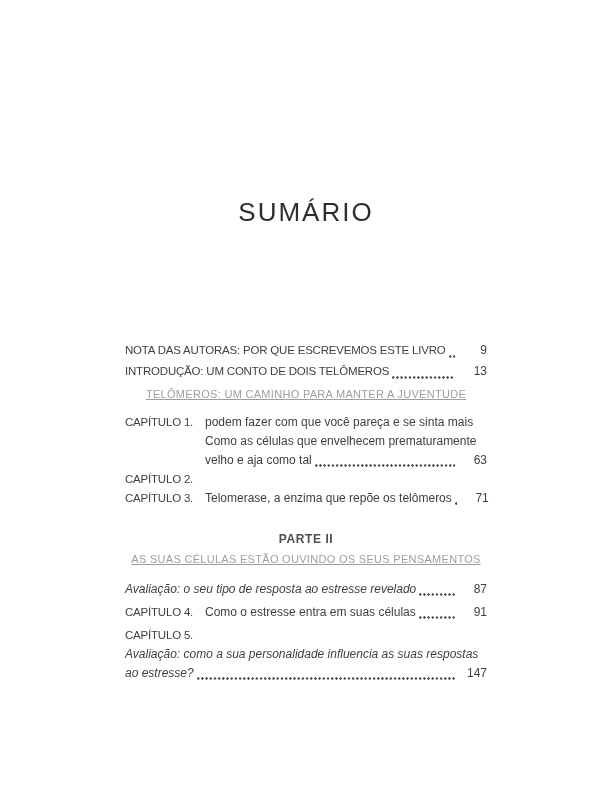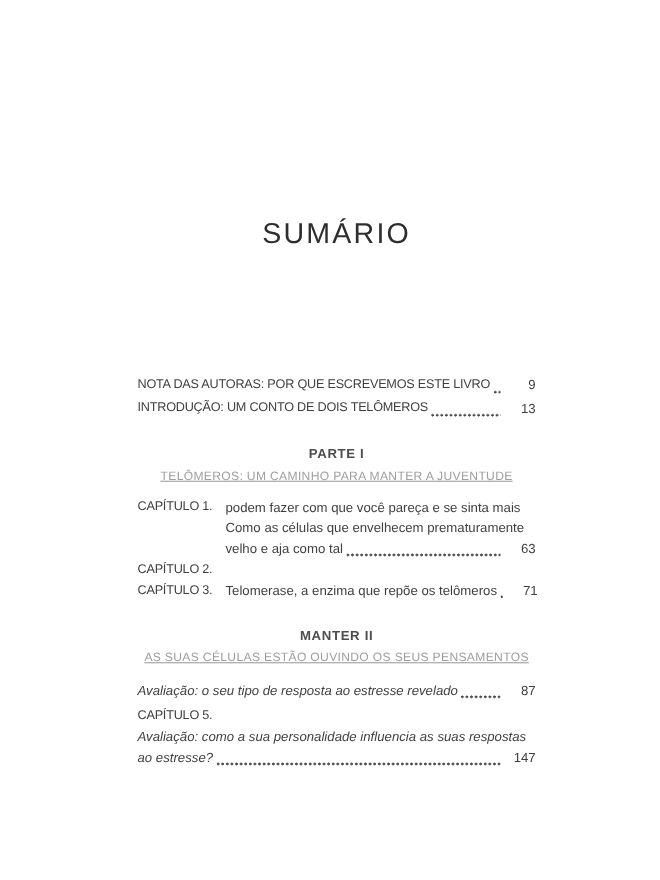--- a/index.html
+++ b/index.html
@@ -113,21 +113,20 @@
         <span class="dots"></span>
         <span class="page-num">9</span>
       </div>
       <div class="fm-row">
         <span class="entry-text">INTRODUÇÃO: UM CONTO DE DOIS TELÔMEROS</span>
         <span class="dots"></span>
         <span class="page-num">13</span>
       </div>
     </div>
 
-    <div class="part-heading p1">PARTE I</div>
     <div class="part-subtitle p1">TELÔMEROS: UM CAMINHO PARA MANTER A JUVENTUDE</div>
 
     <div class="chapters">
 
       <div class="chapter">
         <span class="chapter-label">CAPÍTULO 1.</span>
         <div class="chapter-desc">
           <div class="line">podem fazer com que você pareça e se sinta mais</div>
           <div class="line">Como as células que envelhecem prematuramente</div>
           <div class="line leader-line">
@@ -148,33 +147,43 @@
           <div class="line leader-line">
             <span class="entry-text">Telomerase, a enzima que repõe os telômeros</span>
             <span class="dots"></span>
             <span class="page-num">71</span>
           </div>
         </div>
       </div>
 
     </div>
 
-    <div class="part-heading p2">MANTER II</div>
+    <div class="part-heading p2">PARTE II</div>
     <div class="part-subtitle p2">AS SUAS CÉLULAS ESTÃO OUVINDO OS SEUS PENSAMENTOS</div>
 
     <div class="items">
 
       <div class="assessment">
         <div class="line leader-line">
           <span class="entry-text">Avaliação: o seu tipo de resposta ao estresse revelado</span>
           <span class="dots"></span>
           <span class="page-num">87</span>
         </div>
       </div>
 
+      <div class="chapter mt4">
+        <span class="chapter-label">CAPÍTULO 4.</span>
+        <div class="chapter-desc">
+          <div class="line leader-line">
+            <span class="entry-text">Como o estresse entra em suas células</span>
+            <span class="dots"></span>
+            <span class="page-num">91</span>
+          </div>
+        </div>
+      </div>
 
       <div class="chapter mt4">
         <span class="chapter-label">CAPÍTULO 5.</span>
       </div>
 
       <div class="assessment">
         <div class="line">Avaliação: como a sua personalidade influencia as suas respostas</div>
         <div class="line leader-line">
           <span class="entry-text">ao estresse?</span>
           <span class="dots"></span>

